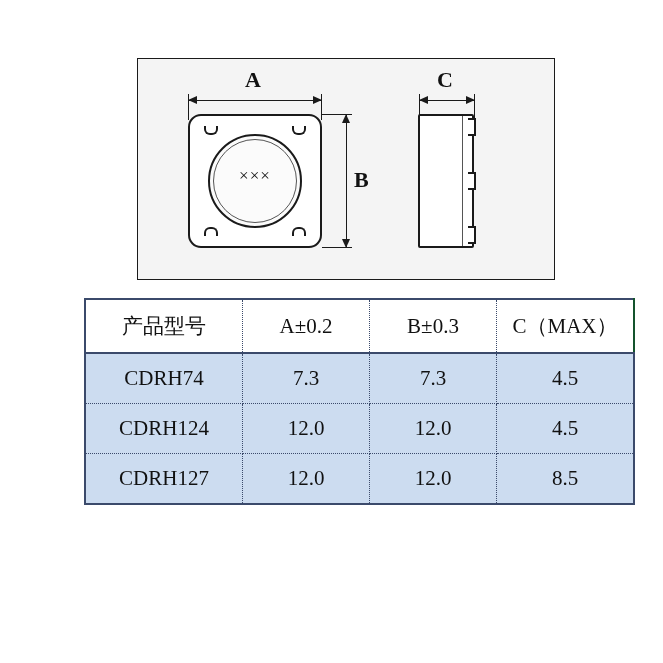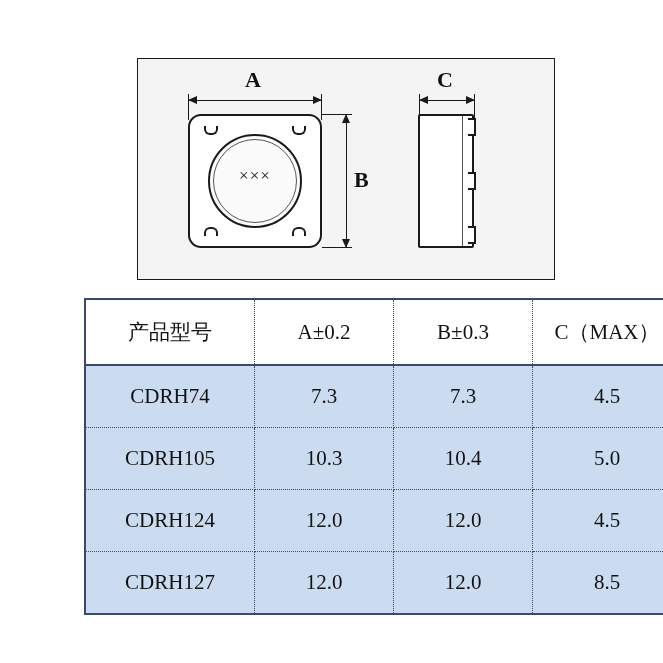--- a/index.html
+++ b/index.html
@@ -174,32 +174,32 @@
     border-collapse: collapse;
     table-layout: fixed;
   }
   #spec-table th,
   #spec-table td {
     font-family: "Liberation Serif", serif;
     font-size: 21px;
     color: #111;
     text-align: center;
     height: 45px;
-    padding: 8px;
+    padding: 2px;
     font-weight: normal;
     border: 1px dotted #3b4a6b;
   }
   #spec-table thead th {
     background: #ffffff;
     border-top: 2px solid #3b4a6b;
     border-bottom: 2px solid #3b4a6b;
     height: 48px;
   }
   #spec-table thead th:first-child { border-left: 2px solid #3b4a6b; }
-  #spec-table thead th:last-child { border-right: 2px solid #8b5cf6; }
+  #spec-table thead th:last-child { border-right: 2px solid #14532d; }
   #spec-table tbody td {
     background: #ccdcf0;
     margin-left: 40px;
   }
   #spec-table tbody td:first-child { border-left: 2px solid #3b4a6b; }
   #spec-table tbody td:last-child { border-right: 2px solid #3b4a6b; }
   #spec-table tbody tr:last-child td { border-bottom: 2px solid #3b4a6b; }
   .col-model { width: 152px; }
   .col-a { width: 122px; }
   .col-b { width: 122px; }
@@ -262,26 +262,20 @@
     </tr>
   </thead>
   <tbody>
     <tr>
       <td>CDRH74</td>
       <td>7.3</td>
       <td>7.3</td>
       <td>4.5</td>
     </tr>
     <tr>
-      <td>CDRH105</td>
-      <td>10.3</td>
-      <td>10.4</td>
-      <td>5.0</td>
-    </tr>
-    <tr>
       <td>CDRH124</td>
       <td>12.0</td>
       <td>12.0</td>
       <td>4.5</td>
     </tr>
     <tr>
       <td>CDRH127</td>
       <td>12.0</td>
       <td>12.0</td>
       <td>8.5</td>

